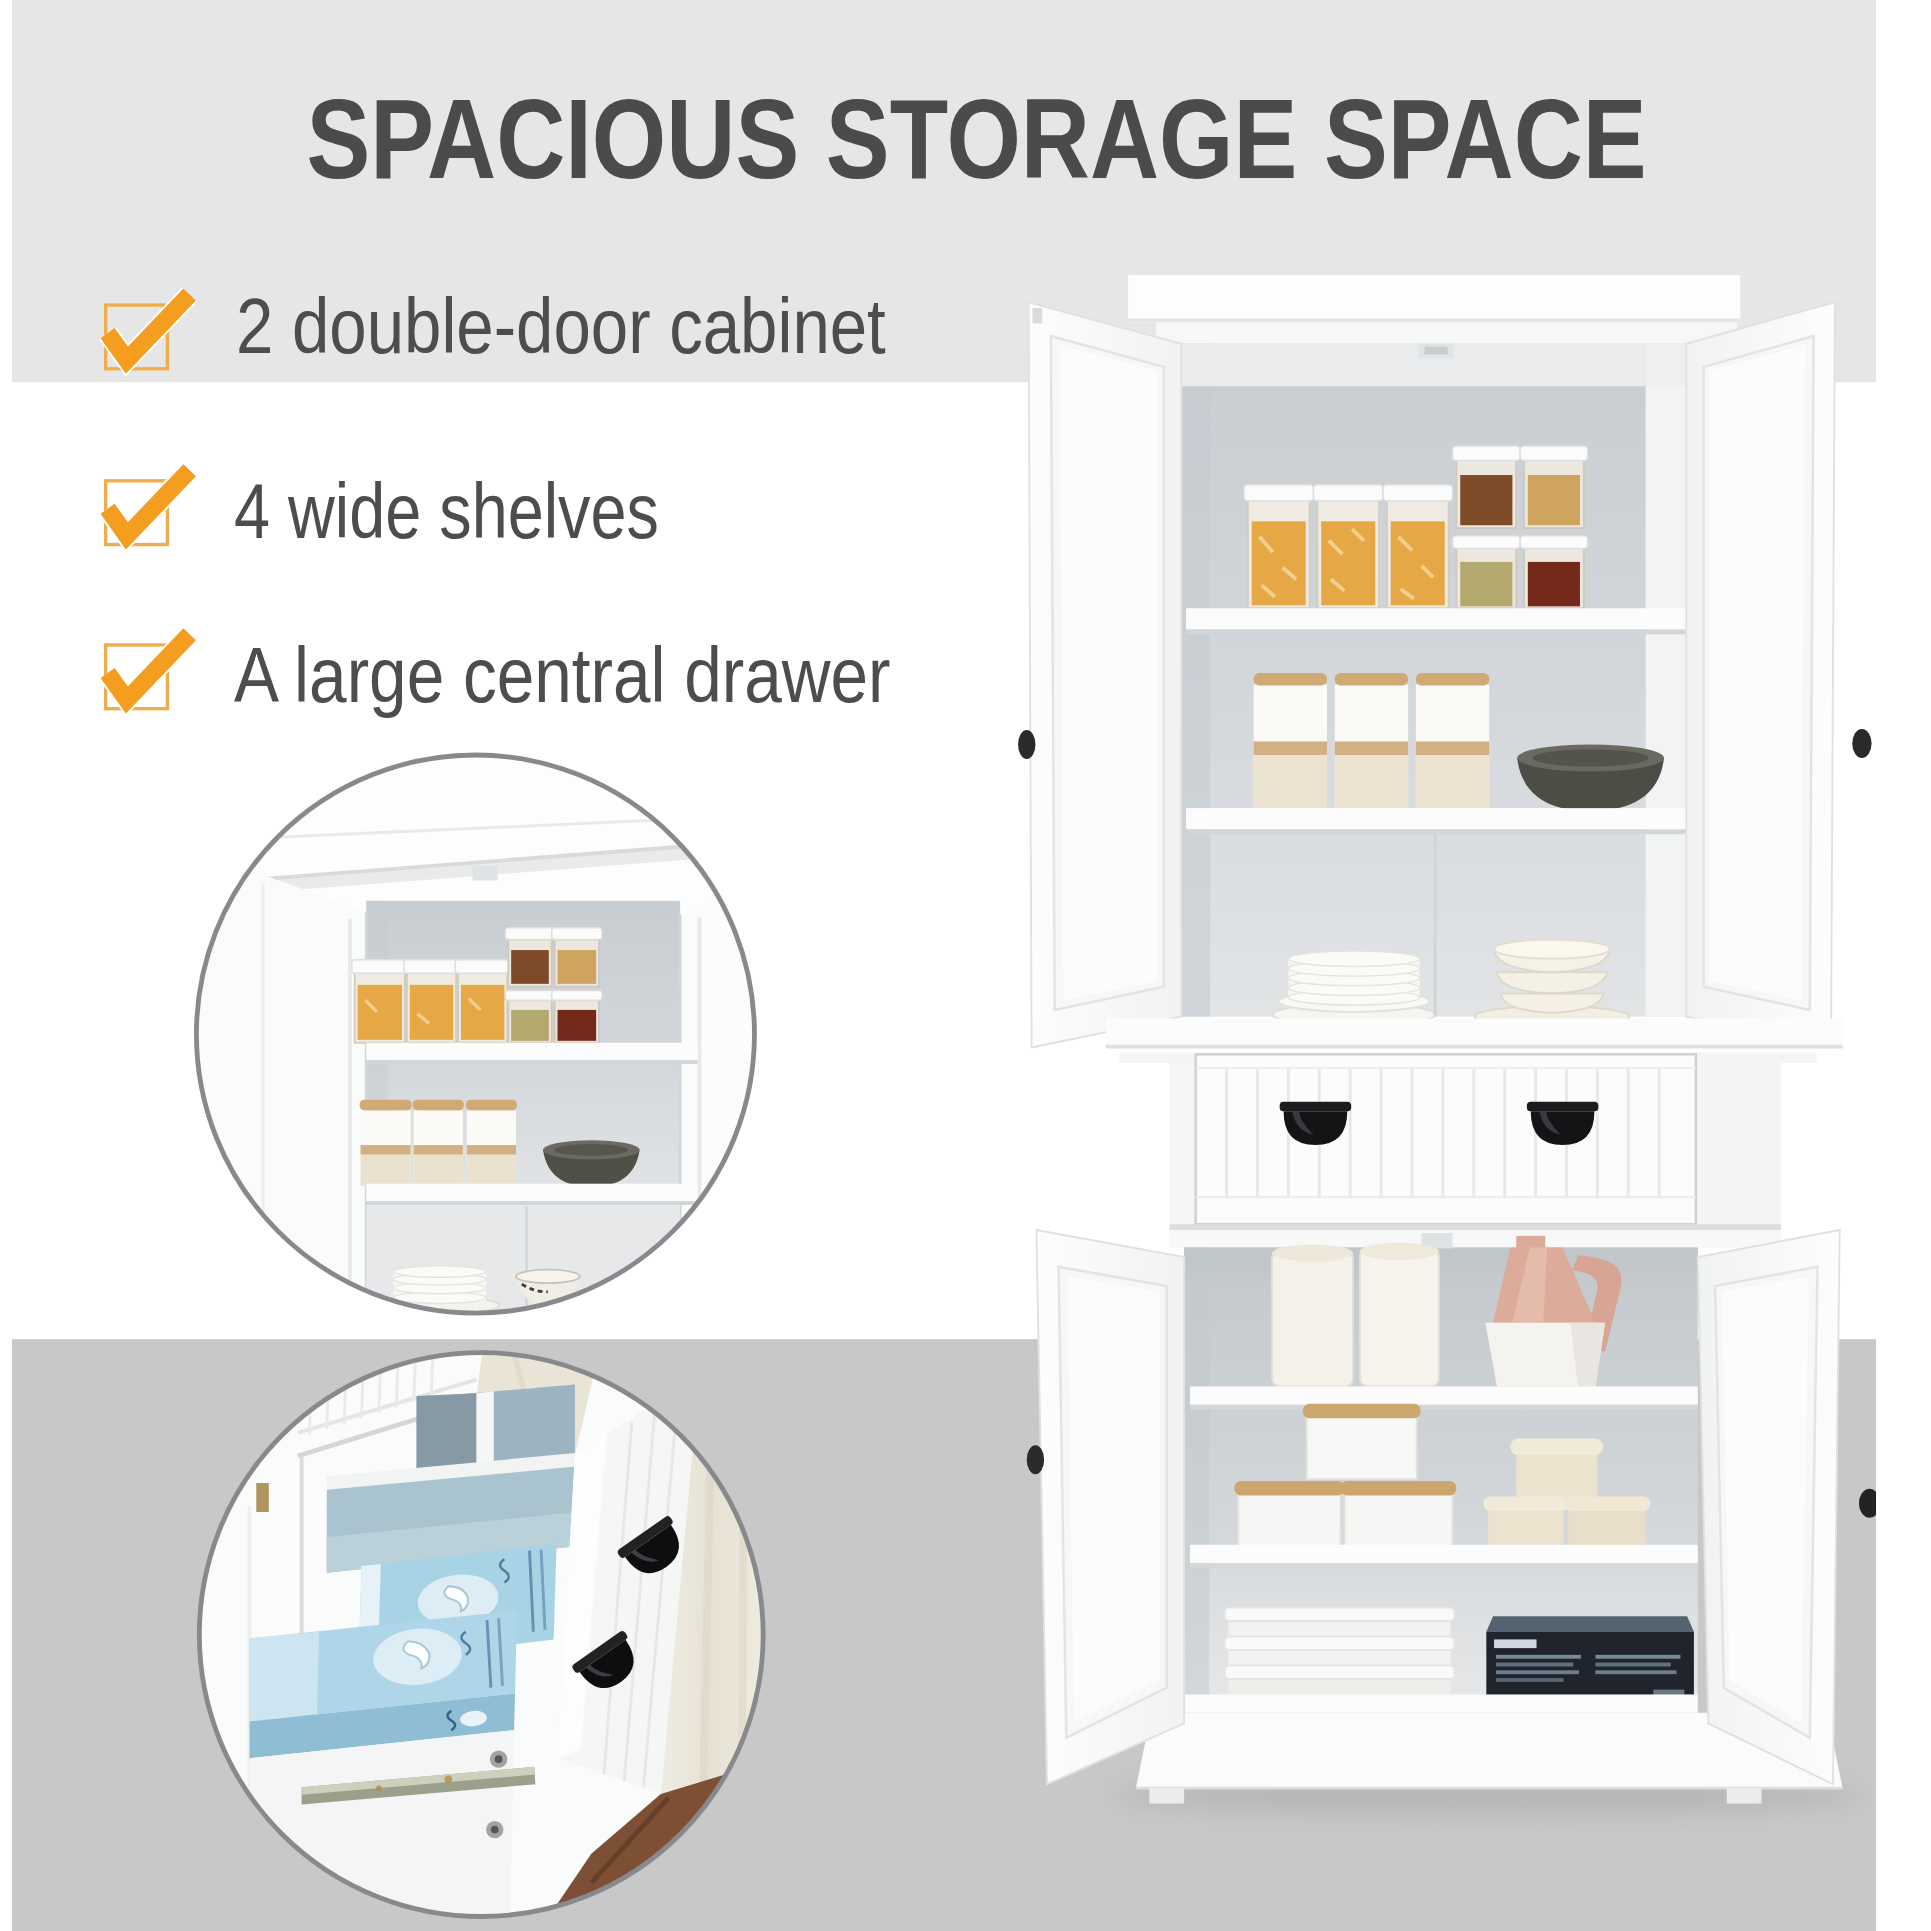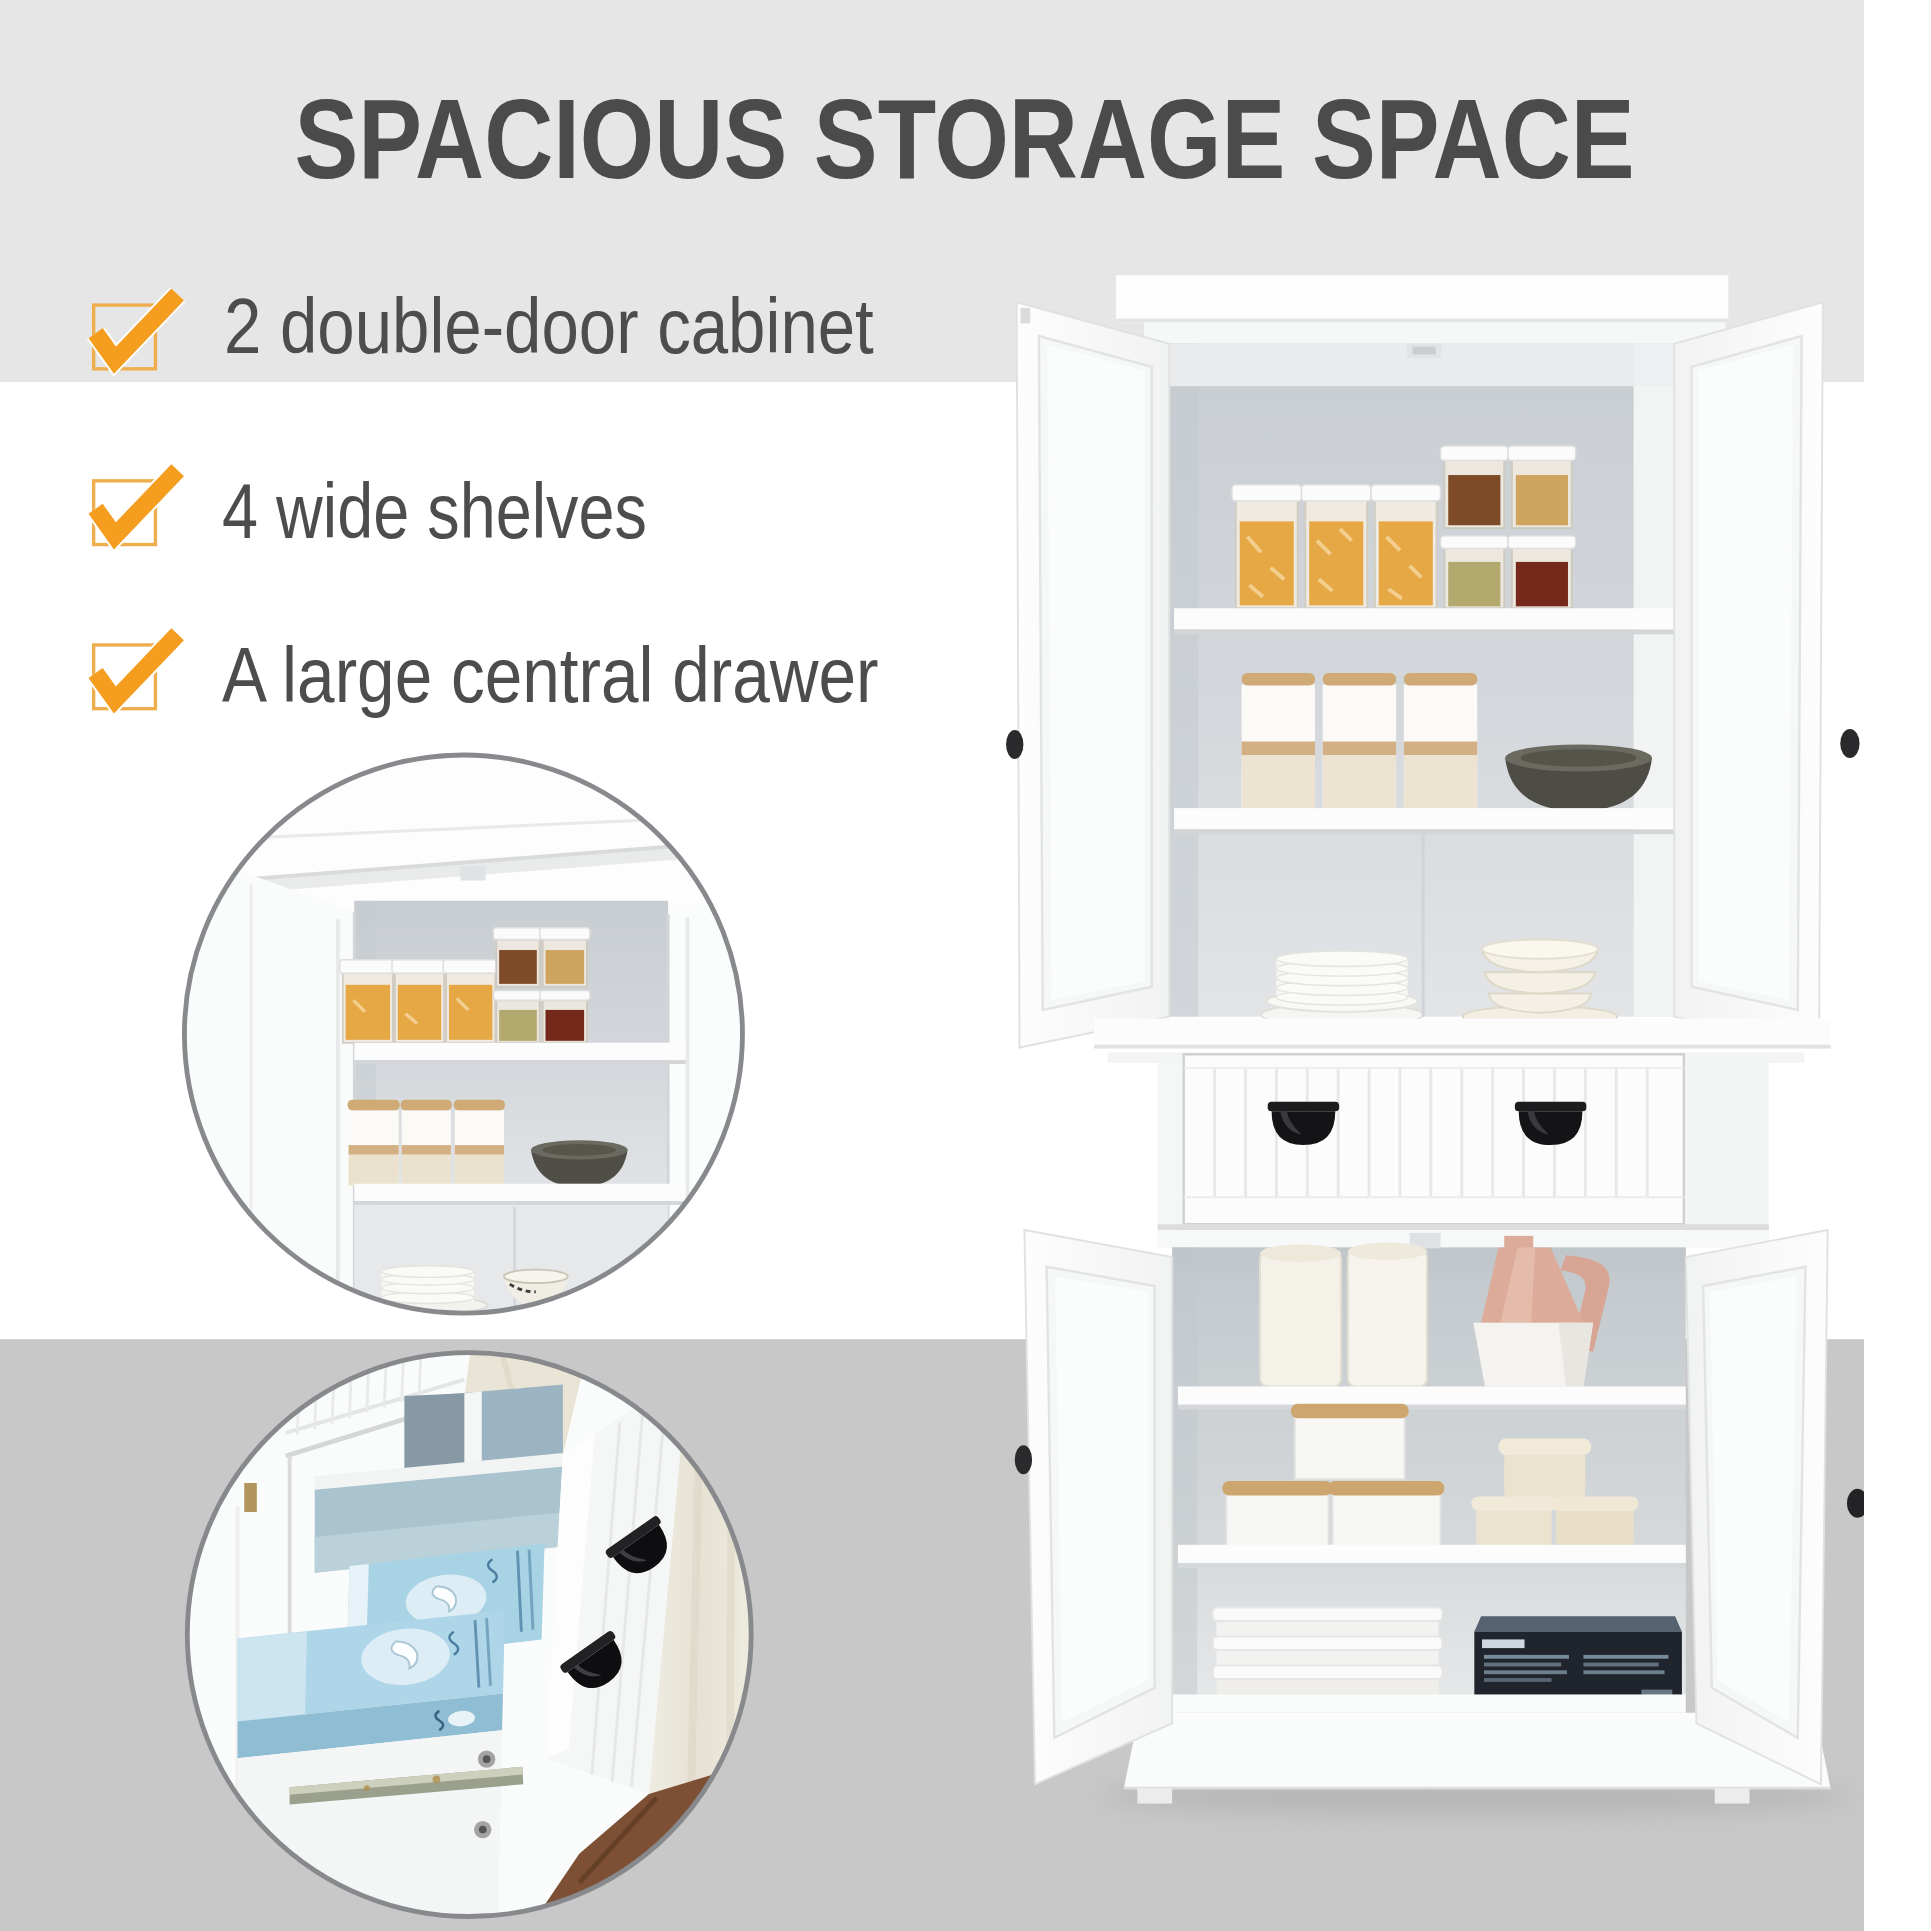--- a/index.html
+++ b/index.html
@@ -1,16 +1,16 @@
 <!DOCTYPE html>
 <html><head>
 <meta charset="utf-8">
 <style>
   html,body{margin:0;padding:0;background:#fff;}
-  #page{position:relative;width:1864px;height:1931px;overflow:hidden;font-family:"Liberation Sans",sans-serif;}
+  #page{position:relative;width:1864px;height:1931px;overflow:hidden;font-family:"Liberation Sans",sans-serif;padding-left:12px;}
   svg{display:block;}
 </style>
 </head>
 <body>
 <div id="page">
 <svg width="1931" height="1931" viewBox="0 0 2000 2000">
 <defs>
   <linearGradient id="wallU" x1="0" y1="0" x2="0" y2="1">
     <stop offset="0" stop-color="#c8cdd2"></stop>
           <stop offset="0.55" stop-color="#d4d8dc"></stop>

